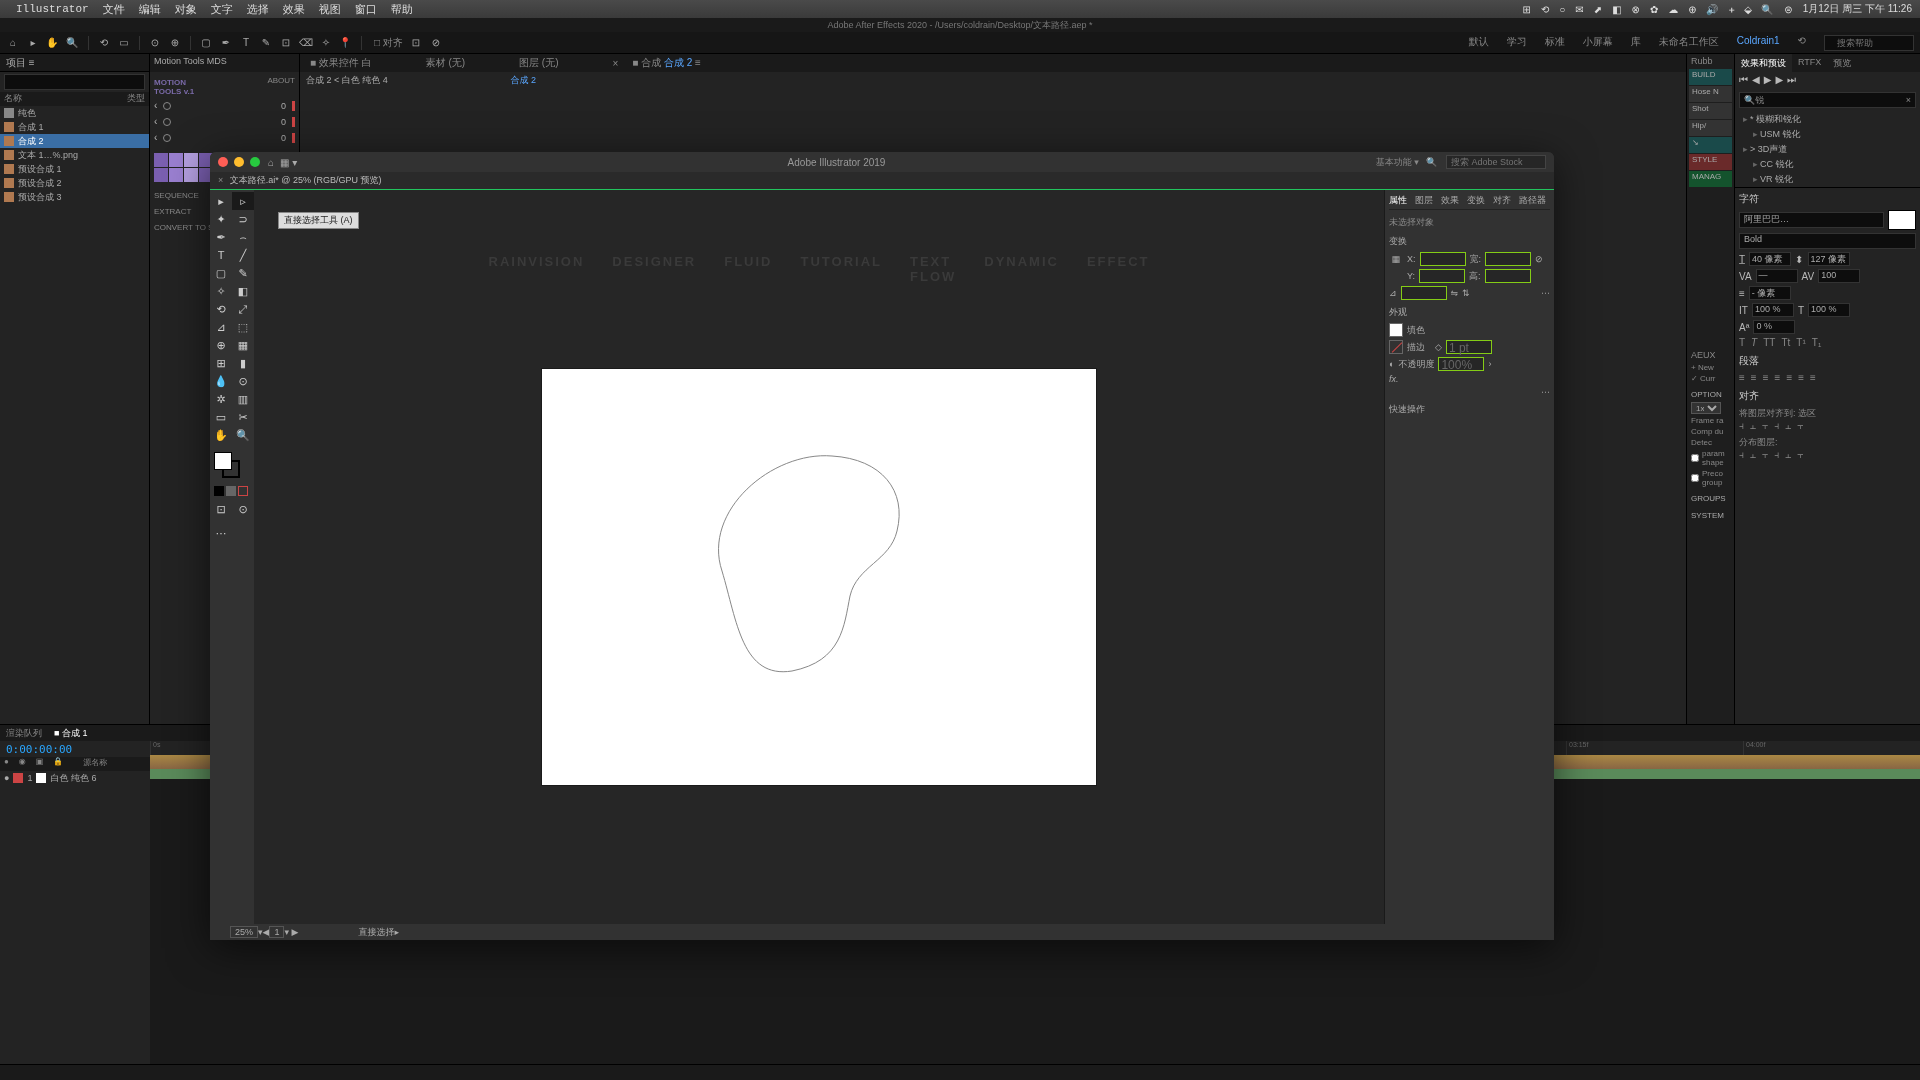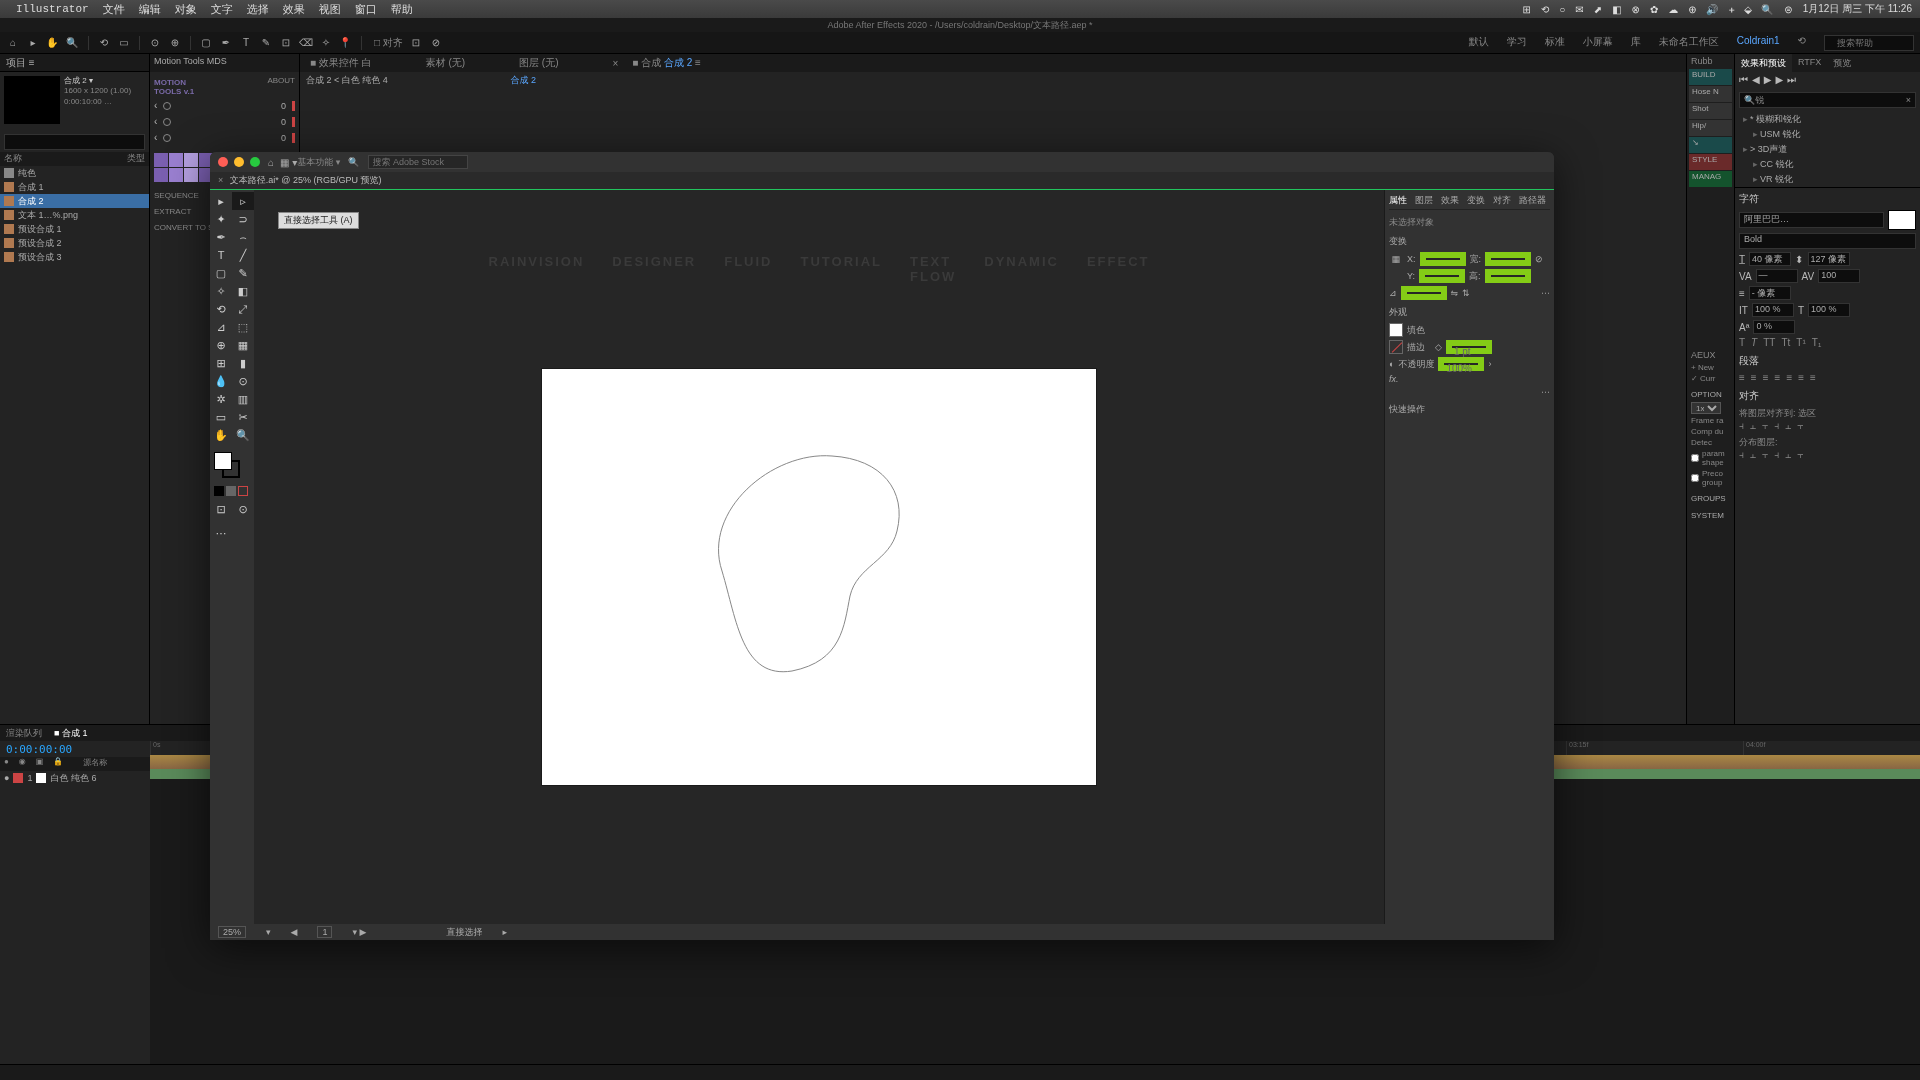--- a/index.html
+++ b/index.html
@@ -82,30 +82,30 @@
 .ai-tools .fill { width: 18px; height: 18px; background: #fff; border: 1px solid #000; position: relative; z-index: 2; }
 .ai-tools .stroke { width: 18px; height: 18px; background: #323232; border: 2px solid #000; margin-top: -10px; margin-left: 8px; }
 .ai-tools .mini { display: flex; gap: 2px; margin-top: 4px; padding-left: 4px; }
 .ai-tools .mini span { width: 10px; height: 10px; background: #000; }
 .ai-tooltip { position: absolute; left: 46px; top: 20px; white-space: nowrap; background: #ddd; color: #222; font-size: 9px; padding: 1px 5px; border: 1px solid #888; z-index: 20; }
 
 .ai-canvas-wrap { flex: 1; background: #262626; position: relative; display: flex; align-items: center; justify-content: center; }
 .ai-header-text { position: absolute; top: 64px; left: 50%; transform: translateX(-50%); display: flex; gap: 28px; color: #3a3a3a; font-size: 13px; font-weight: 600; letter-spacing: 2px; }
 .ai-artboard { width: 554px; height: 416px; background: #fff; box-shadow: 0 0 0 1px #1a1a1a; position: relative; top: 20px; }
 .ai-shape { position: absolute; left: 140px; top: 72px; }
-.ai-status { height: 16px; background: #323232; display: flex; align-items: center; font-size: 9px; color: #aaa; padding: 0 8px; gap: 20px; }
+.ai-status { height: 16px; background: #323232; display: flex; align-items: center; font-size: 9px; color: #aaa; padding: 0 20px; }
 .ai-status .sel { border: 1px solid #555; padding: 0 4px; }
 
 .ai-right { width: 170px; background: #323232; border-left: 1px solid #1a1a1a; padding: 4px; font-size: 9px; color: #aaa; }
 .ai-right .tabs { display: flex; gap: 8px; font-size: 9px; border-bottom: 1px solid #222; padding-bottom: 2px; }
 .ai-right .tabs span:first-child { color: #fff; }
 .ai-right .sect { margin-top: 6px; }
 .ai-right .sect-title { font-size: 9px; color: #aaa; margin-bottom: 4px; }
 .ai-right .field-row { display: flex; gap: 4px; margin-bottom: 3px; align-items: center; }
-.ai-right .field { background: #262626; border: 6px solid #84cc16; height: 14px; width: 46px; font-size: 10px; color: #666; padding: 0 2px; }
+.ai-right .field { background: #262626; border: 1px solid #84cc16; height: 14px; width: 46px; font-size: 12px; color: #666; padding: 0 2px; }
 .ai-right .swatch { width: 14px; height: 14px; background: #fff; border: 1px solid #666; }
 .ai-right .swatch.none { background: #323232; position: relative; }
 .ai-right .swatch.none::after { content: ""; position: absolute; left: 0; top: 6px; width: 14px; height: 1px; background: #c44; transform: rotate(-45deg); }
 
 
 .ae-center { flex: 1; background: #232323; position: relative; }
 .ae-center-tabs { height: 18px; background: #1a1a1a; display: flex; gap: 2px; padding: 0 4px; align-items: center; }
 .ae-center-tabs .tab { font-size: 10px; color: #888; padding: 2px 6px; }
 .ae-comp-tabs { height: 16px; background: #232323; padding: 2px 6px; }
 .ae-comp-tabs span { font-size: 9px; color: #aaa; }
@@ -234,28 +234,20 @@
     <span style="color:#5aa7ff">Coldrain1</span>
     <span>⟲</span>
     <input class="search" placeholder="搜索帮助" style="">
   </div>
 </div>
 
 <div class="ae-body">
 
   <div class="col project-panel">
     <div class="panel-tab">项目 ≡</div>
-    <div class="proj-thumb">
-      <div class="thumb"></div>
-      <div class="info">
-        <div style="color:#ccc">合成 2 ▾</div>
-        <div style="white-space:pre-line">1600 x 1200 (1.00)
-0:00:10:00 …</div>
-      </div>
-    </div>
     <div class="proj-search"></div>
     <div class="proj-head">
       <span>名称</span>
       <span style="margin-left:auto">类型</span>
     </div>
     <div class="proj-item folder">
         <span class="icon"></span>
         <span>纯色</span>
       </div>
     <div class="proj-item">
@@ -532,20 +524,21 @@
 
 <div class="ai-window">
   <div class="ai-titlebar">
     <div class="tl">
       <span style="background:#ff5f56"></span>
       <span style="background:#ffbd2e"></span>
       <span style="background:#27c93f"></span>
     </div>
     <span style="margin-left:8px;color:#aaa">⌂</span>
     <span style="margin-left:6px;color:#aaa">▦ ▾</span>
+    <div class="title">Adobe Illustrator 2019</div>
     <div class="right">
       <span>基本功能 ▾</span>
       <span>🔍</span>
       <input class="search" placeholder="搜索 Adobe Stock" style="">
     </div>
   </div>
   <div class="ai-doc-tab">
     <span class="close">×</span>
     <span>文本路径.ai* @ 25% (RGB/GPU 预览)</span>
   </div>

